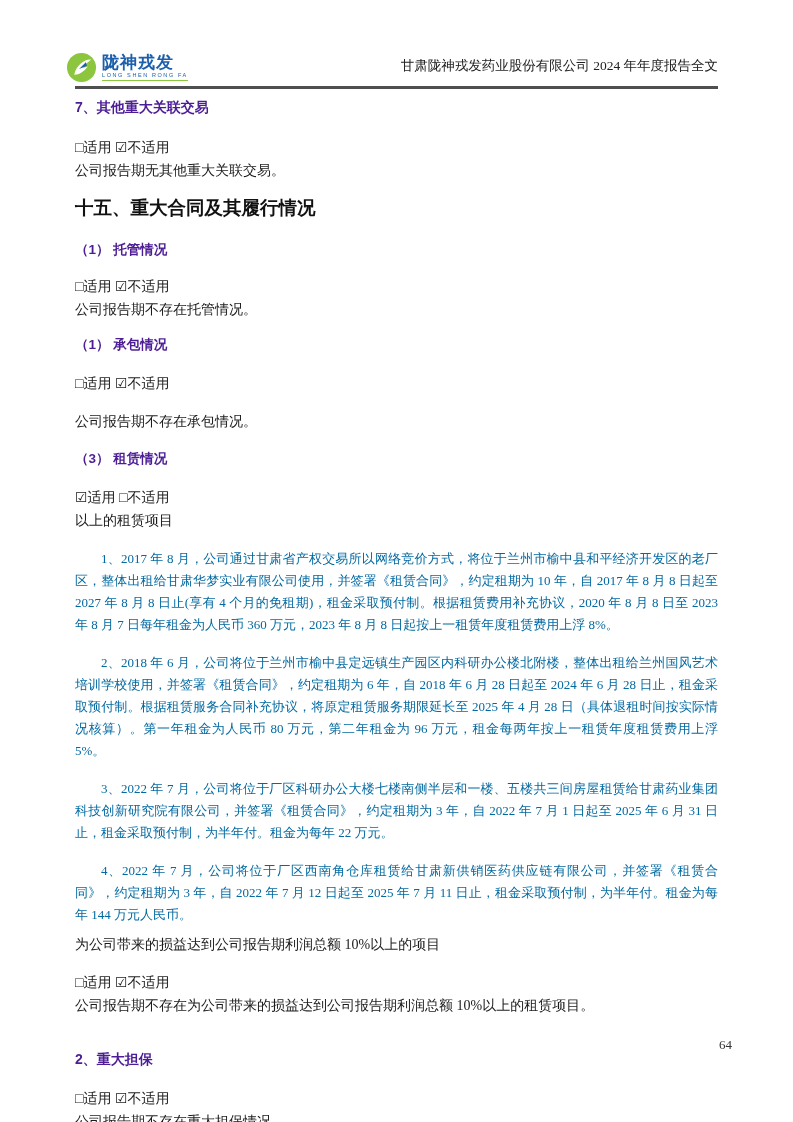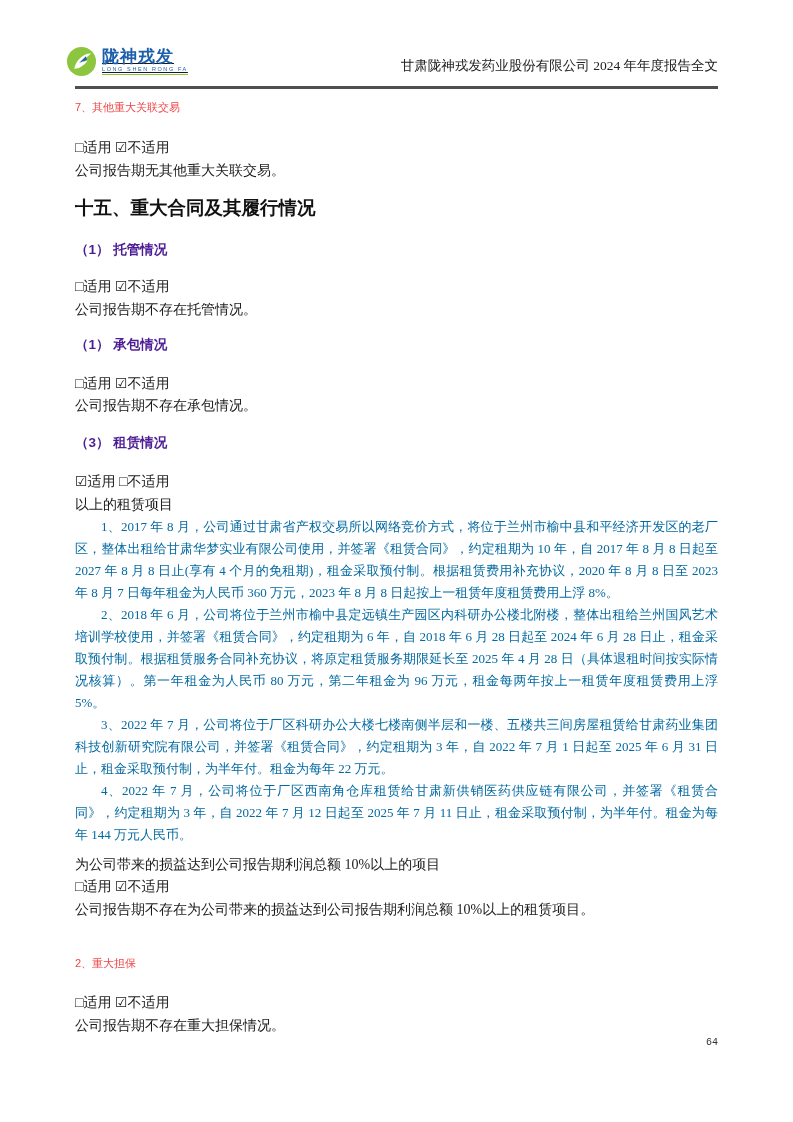--- a/index.html
+++ b/index.html
@@ -7,22 +7,22 @@
     width: 793px; height: 1122px;
     background: #ffffff;
     font-family: "Liberation Serif", "DejaVu Serif", "DejaVu Sans", serif;
     color: #1a1a1a;
     overflow: hidden;
   }
   .page { position: relative; width: 793px; height: 1122px; background: #fff; }
 
   
   .header-logo {
-    position: absolute; left: 66px; top: 46px;
-    display: flex; align-items: center; gap: 5px; text-decoration: underline;
+    position: absolute; left: 66px; top: 52px;
+    display: flex; align-items: center; gap: 5px;
   }
   .logo-circle { width: 31px; height: 31px; flex: 0 0 auto; }
   .logo-textcol { display: flex; flex-direction: column; line-height: 1; }
   .logo-cn {
     font-family: "Liberation Sans", "DejaVu Sans", sans-serif;
     font-weight: bold; font-size: 17px; color: #1c5fac; letter-spacing: 1px;
   }
   .logo-en {
     font-family: "Liberation Sans", "DejaVu Sans", sans-serif;
     font-size: 5.5px; color: #1c5fac; letter-spacing: 1.6px;
@@ -38,21 +38,21 @@
     position: absolute; left: 75px; top: 86px;
     width: 643px; height: 2.5px; background: #4f4f4f;
   }
 
   
   .content {
     position: absolute; left: 75px; top: 97px; width: 643px;
   }
   .h-num {        
     font-family: "Liberation Sans", "DejaVu Sans", sans-serif;
-    font-weight: normal; font-size: 11px; color: #ef4444; line-height: 20px;
+    font-weight: bold; font-size: 14px; color: #4c1d95; line-height: 20px;
   }
   .h-chapter {    
     font-family: "Liberation Sans", "DejaVu Sans", sans-serif;
     font-weight: bold; font-size: 18.5px; color: #111; line-height: 24px;
   }
   .h-sub {        
     font-family: "Liberation Sans", "DejaVu Sans", sans-serif;
     font-weight: bold; font-size: 13.5px; color: #4c1d95; line-height: 18px;
   }
   .line {
@@ -66,25 +66,25 @@
   .mt-20 { margin-top: 20px; }
   .mt-19 { margin-top: 19px; }
   .mt-17 { margin-top: 17px; }
   .mt-16 { margin-top: 32px; }
   .mt-15 { margin-top: 15px; }
   .mt-23 { margin-top: 23px; }
   .mt-21 { margin-top: 21px; }
   .mt-8  { margin-top: 8px; }
   .mt-6  { margin-top: 14px; }
   .mt-1  { margin-top: 1px; }
-  .mt-0  { margin-top: 0; }
+  .mt-0  { margin-top: 16px; }
 
   .page-number {
-    position: absolute; top: 1037px; right: 75px;
-    font-size: 10px; color: #333; font-family: Liberation Mono, monospace;
+    position: absolute; top: 1037px; right: 61px;
+    font-size: 13px; color: #333;
   }
 </style>
 </head>
 <body>
 
 <div class="page">
 
   <div class="header-logo">
     <svg class="logo-circle" viewBox="0 0 32 32" aria-hidden="true">
       <circle cx="16" cy="16" r="15" fill="#8cc63f"></circle>

